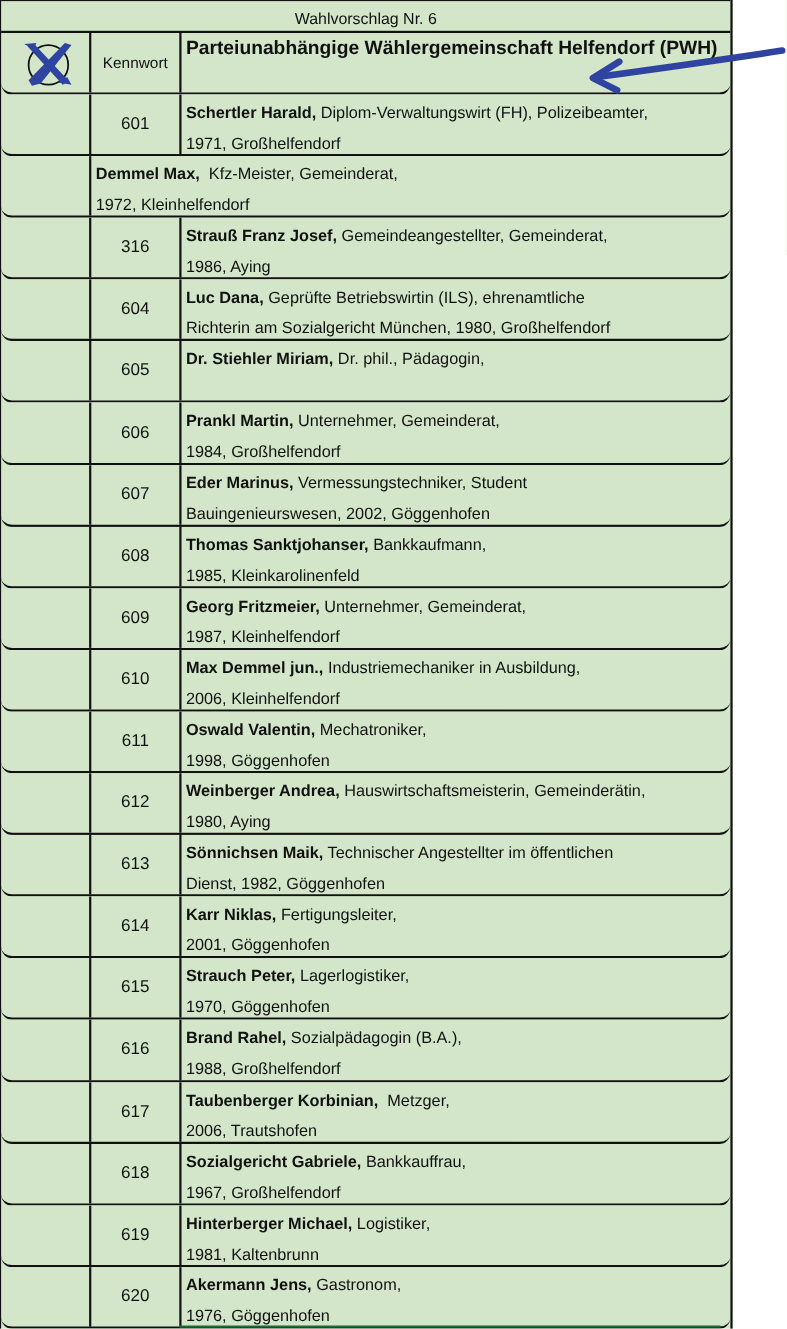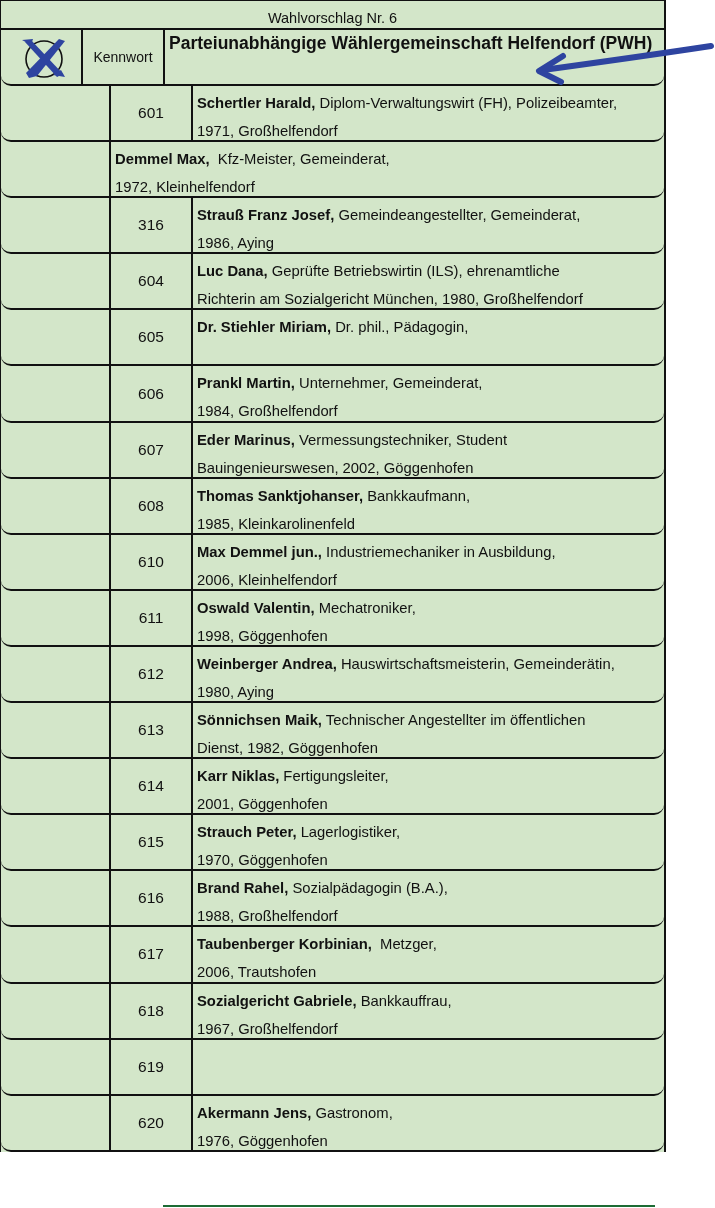--- a/index.html
+++ b/index.html
@@ -4,21 +4,21 @@
 <style>
   html, body { margin:0; padding:0; background:#ffffff; }
   body { width:715px; height:1208px; position:relative; overflow:hidden;
          font-family:"Liberation Sans", sans-serif; color:#111; }
   .sheet { position:absolute; left:0; top:0; width:666px; background:#d3e6c9;
            border-right:2px solid #111; border-left:1px solid #111; box-sizing:border-box; }
   .title-row { height:30px; border-top:1px solid #111; border-bottom:2px solid #111; box-sizing:border-box;
                text-align:center; font-size:14.5px; line-height:30px; padding-top:2px; }
   .row { display:flex; border-bottom:2px solid #111; box-sizing:border-box;border-radius:10px; }
   .head-row { height:56px; }
-  .cand-row { height:56.1px;padding-left:28px; }
+  .cand-row { height:56.1px; }
   .c1 { width:82px; border-right:2px solid #111; box-sizing:border-box; position:relative; }
   .c2 { width:82px; border-right:2px solid #111; box-sizing:border-box; display:flex; align-items:center; justify-content:center; font-size:15.5px; }
   .c2.kw { font-size:14px; }
   .c3 { flex:1; padding:3px 0 0 4px; box-sizing:border-box; font-size:14.8px; line-height:28px; white-space:nowrap; }
   .party { font-weight:bold; font-size:17.5px; line-height:22px; padding-top:2px; white-space:normal; padding-right:10px; }
   .name { font-weight:bold; }
   .line2 { display:block; }
   .mark { position:absolute; left:16px; top:6px; width:54px; height:44px; }
   .arrow { position:absolute; left:525px; top:36px; width:192px; height:50px; }
   .bottom-line { position:absolute; left:163px; top:1205px; width:492px; height:2px; background:#1d6b34; }
@@ -78,20 +78,25 @@
         <div class="c2">607</div>
         <div class="c3"><span class="name">Eder Marinus,</span><span style="white-space:pre"> Vermessungstechniker, Student</span><span class="line2">Bauingenieurswesen, 2002, Göggenhofen</span></div>
       </div>
       <div class="row cand-row">
         <div class="c1"></div>
         <div class="c2">608</div>
         <div class="c3"><span class="name">Thomas Sanktjohanser,</span><span style="white-space:pre"> Bankkaufmann,</span><span class="line2">1985, Kleinkarolinenfeld</span></div>
       </div>
       <div class="row cand-row">
         <div class="c1"></div>
+        <div class="c2">609</div>
+        <div class="c3"><span class="name">Georg Fritzmeier,</span><span style="white-space:pre"> Unternehmer, Gemeinderat,</span><span class="line2">1987, Kleinhelfendorf</span></div>
+      </div>
+      <div class="row cand-row">
+        <div class="c1"></div>
         <div class="c2">610</div>
         <div class="c3"><span class="name">Max Demmel jun.,</span><span style="white-space:pre"> Industriemechaniker in Ausbildung,</span><span class="line2">2006, Kleinhelfendorf</span></div>
       </div>
       <div class="row cand-row">
         <div class="c1"></div>
         <div class="c2">611</div>
         <div class="c3"><span class="name">Oswald Valentin,</span><span style="white-space:pre"> Mechatroniker,</span><span class="line2">1998, Göggenhofen</span></div>
       </div>
       <div class="row cand-row">
         <div class="c1"></div>
@@ -124,20 +129,21 @@
         <div class="c3"><span class="name">Taubenberger Korbinian,</span><span style="white-space:pre">  Metzger,</span><span class="line2">2006, Trautshofen</span></div>
       </div>
       <div class="row cand-row">
         <div class="c1"></div>
         <div class="c2">618</div>
         <div class="c3"><span class="name">Sozialgericht Gabriele,</span><span style="white-space:pre"> Bankkauffrau,</span><span class="line2">1967, Großhelfendorf</span></div>
       </div>
       <div class="row cand-row">
         <div class="c1"></div>
         <div class="c2">619</div>
+        <div class="c3"><span class="name">Hinterberger Michael,</span><span style="white-space:pre"> Logistiker,</span><span class="line2">1981, Kaltenbrunn</span></div>
       </div>
       <div class="row cand-row">
         <div class="c1"></div>
         <div class="c2">620</div>
         <div class="c3"><span class="name">Akermann Jens,</span><span style="white-space:pre"> Gastronom,</span><span class="line2">1976, Göggenhofen</span></div>
       </div>
     </div>
 </div>
 
 <svg class="arrow" viewBox="0 0 192 50">

